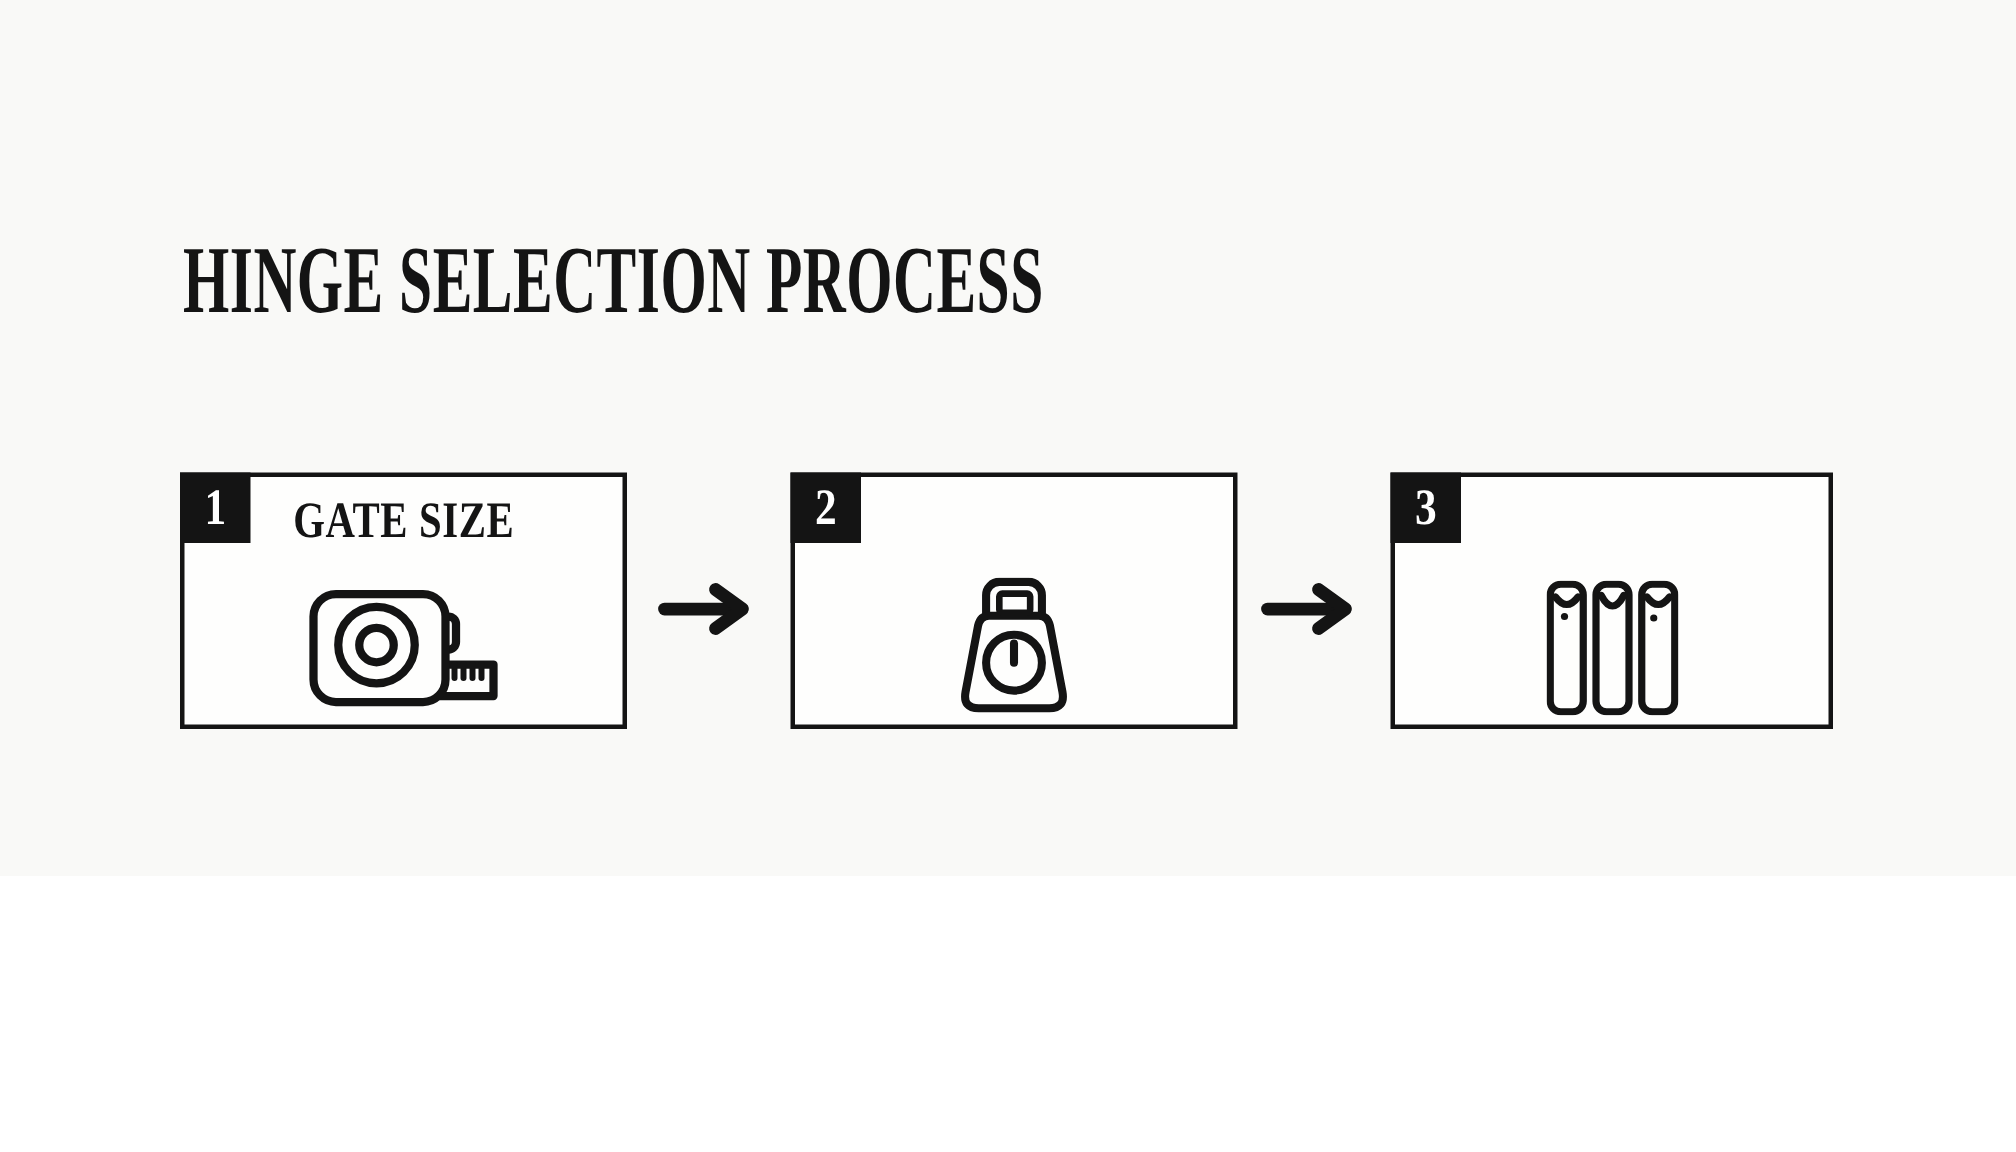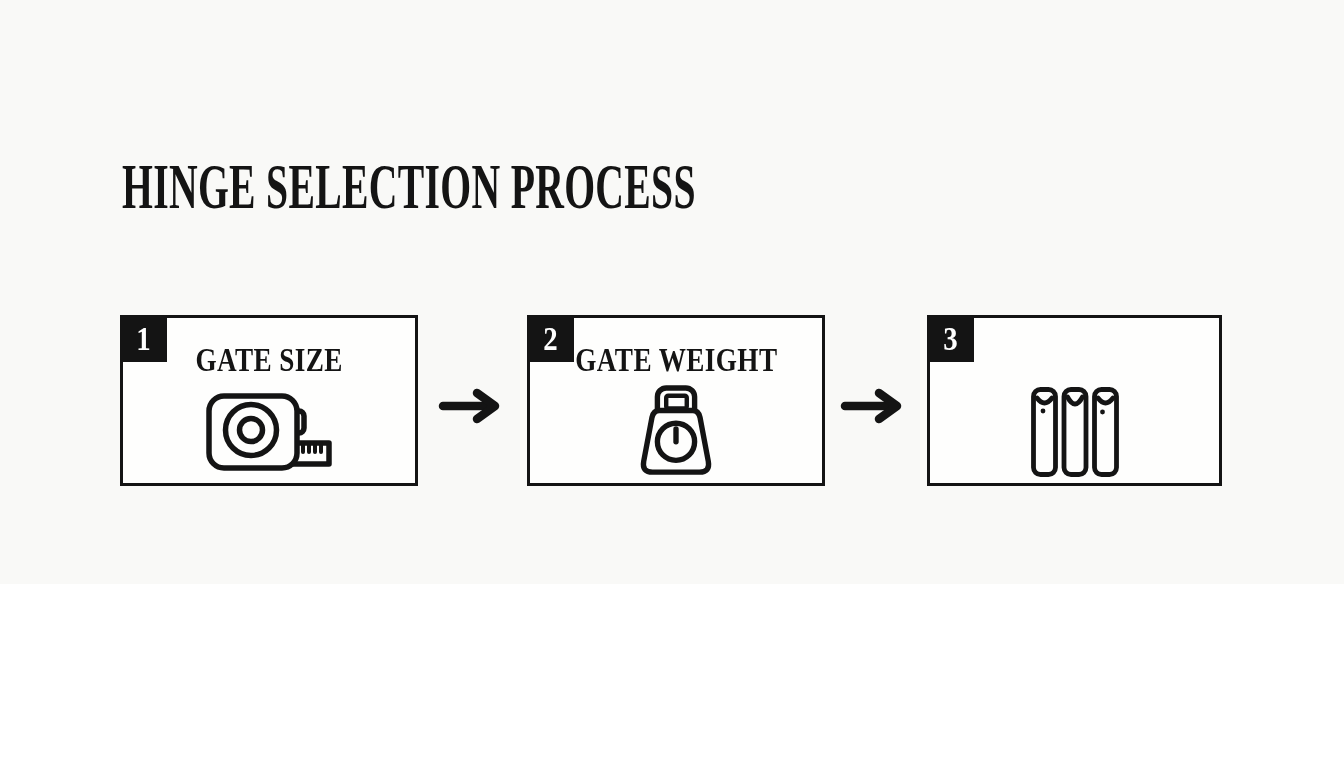--- a/index.html
+++ b/index.html
@@ -53,21 +53,21 @@
     color: #ffffff;
     font-size: 34px;
     font-weight: 700;
     line-height: 1;
     transform: scaleX(0.85);
   }
   .step-label {
     position: absolute;
     left: 0;
     right: 0;
-    top: 25px;
+    top: 13px;
     text-align: center;
     font-size: 34px;
     font-weight: 700;
     line-height: 1;
     white-space: nowrap;
     letter-spacing: 0.5px;
   }
   .step-label .condensed {
     display: inline-block;
     transform: scaleX(0.8);
@@ -120,21 +120,20 @@
 
   <svg class="arrow arrow-1" width="66" height="40" viewBox="0 0 66 40" fill="none" stroke="#141414" stroke-width="8.5" stroke-linecap="round" stroke-linejoin="round">
     <line x1="5" y1="20" x2="48" y2="20"></line>
     <path d="M39 7 L57 20 L39 33"></path>
   </svg>
 
   <div class="step-box box-2">
     <div class="badge">
       <span class="num">2</span>
     </div>
-    <div class="step-label"><span class="condensed">GATE WEIGHT</span></div>
     <div class="icon-wrap">
       <svg width="94" height="94" viewBox="0 0 96 96" fill="none" stroke="#141414" stroke-width="5.5" stroke-linejoin="round" stroke-linecap="round">
         <rect x="29" y="3" width="38" height="30" rx="9" fill="#fefefd"></rect>
         <path d="M31 26 H65 Q71 26 72.5 33 L81 78 Q83 89 72 89 H24 Q13 89 15 78 L23.5 33 Q25 26 31 26 Z" fill="#fefefd"></path>
         <rect x="38" y="11" width="21" height="13" rx="2" stroke-width="4.5"></rect>
         <circle cx="48" cy="58" r="19"></circle>
         <line x1="48" y1="58" x2="48" y2="45"></line>
       </svg>
     </div>
   </div>

